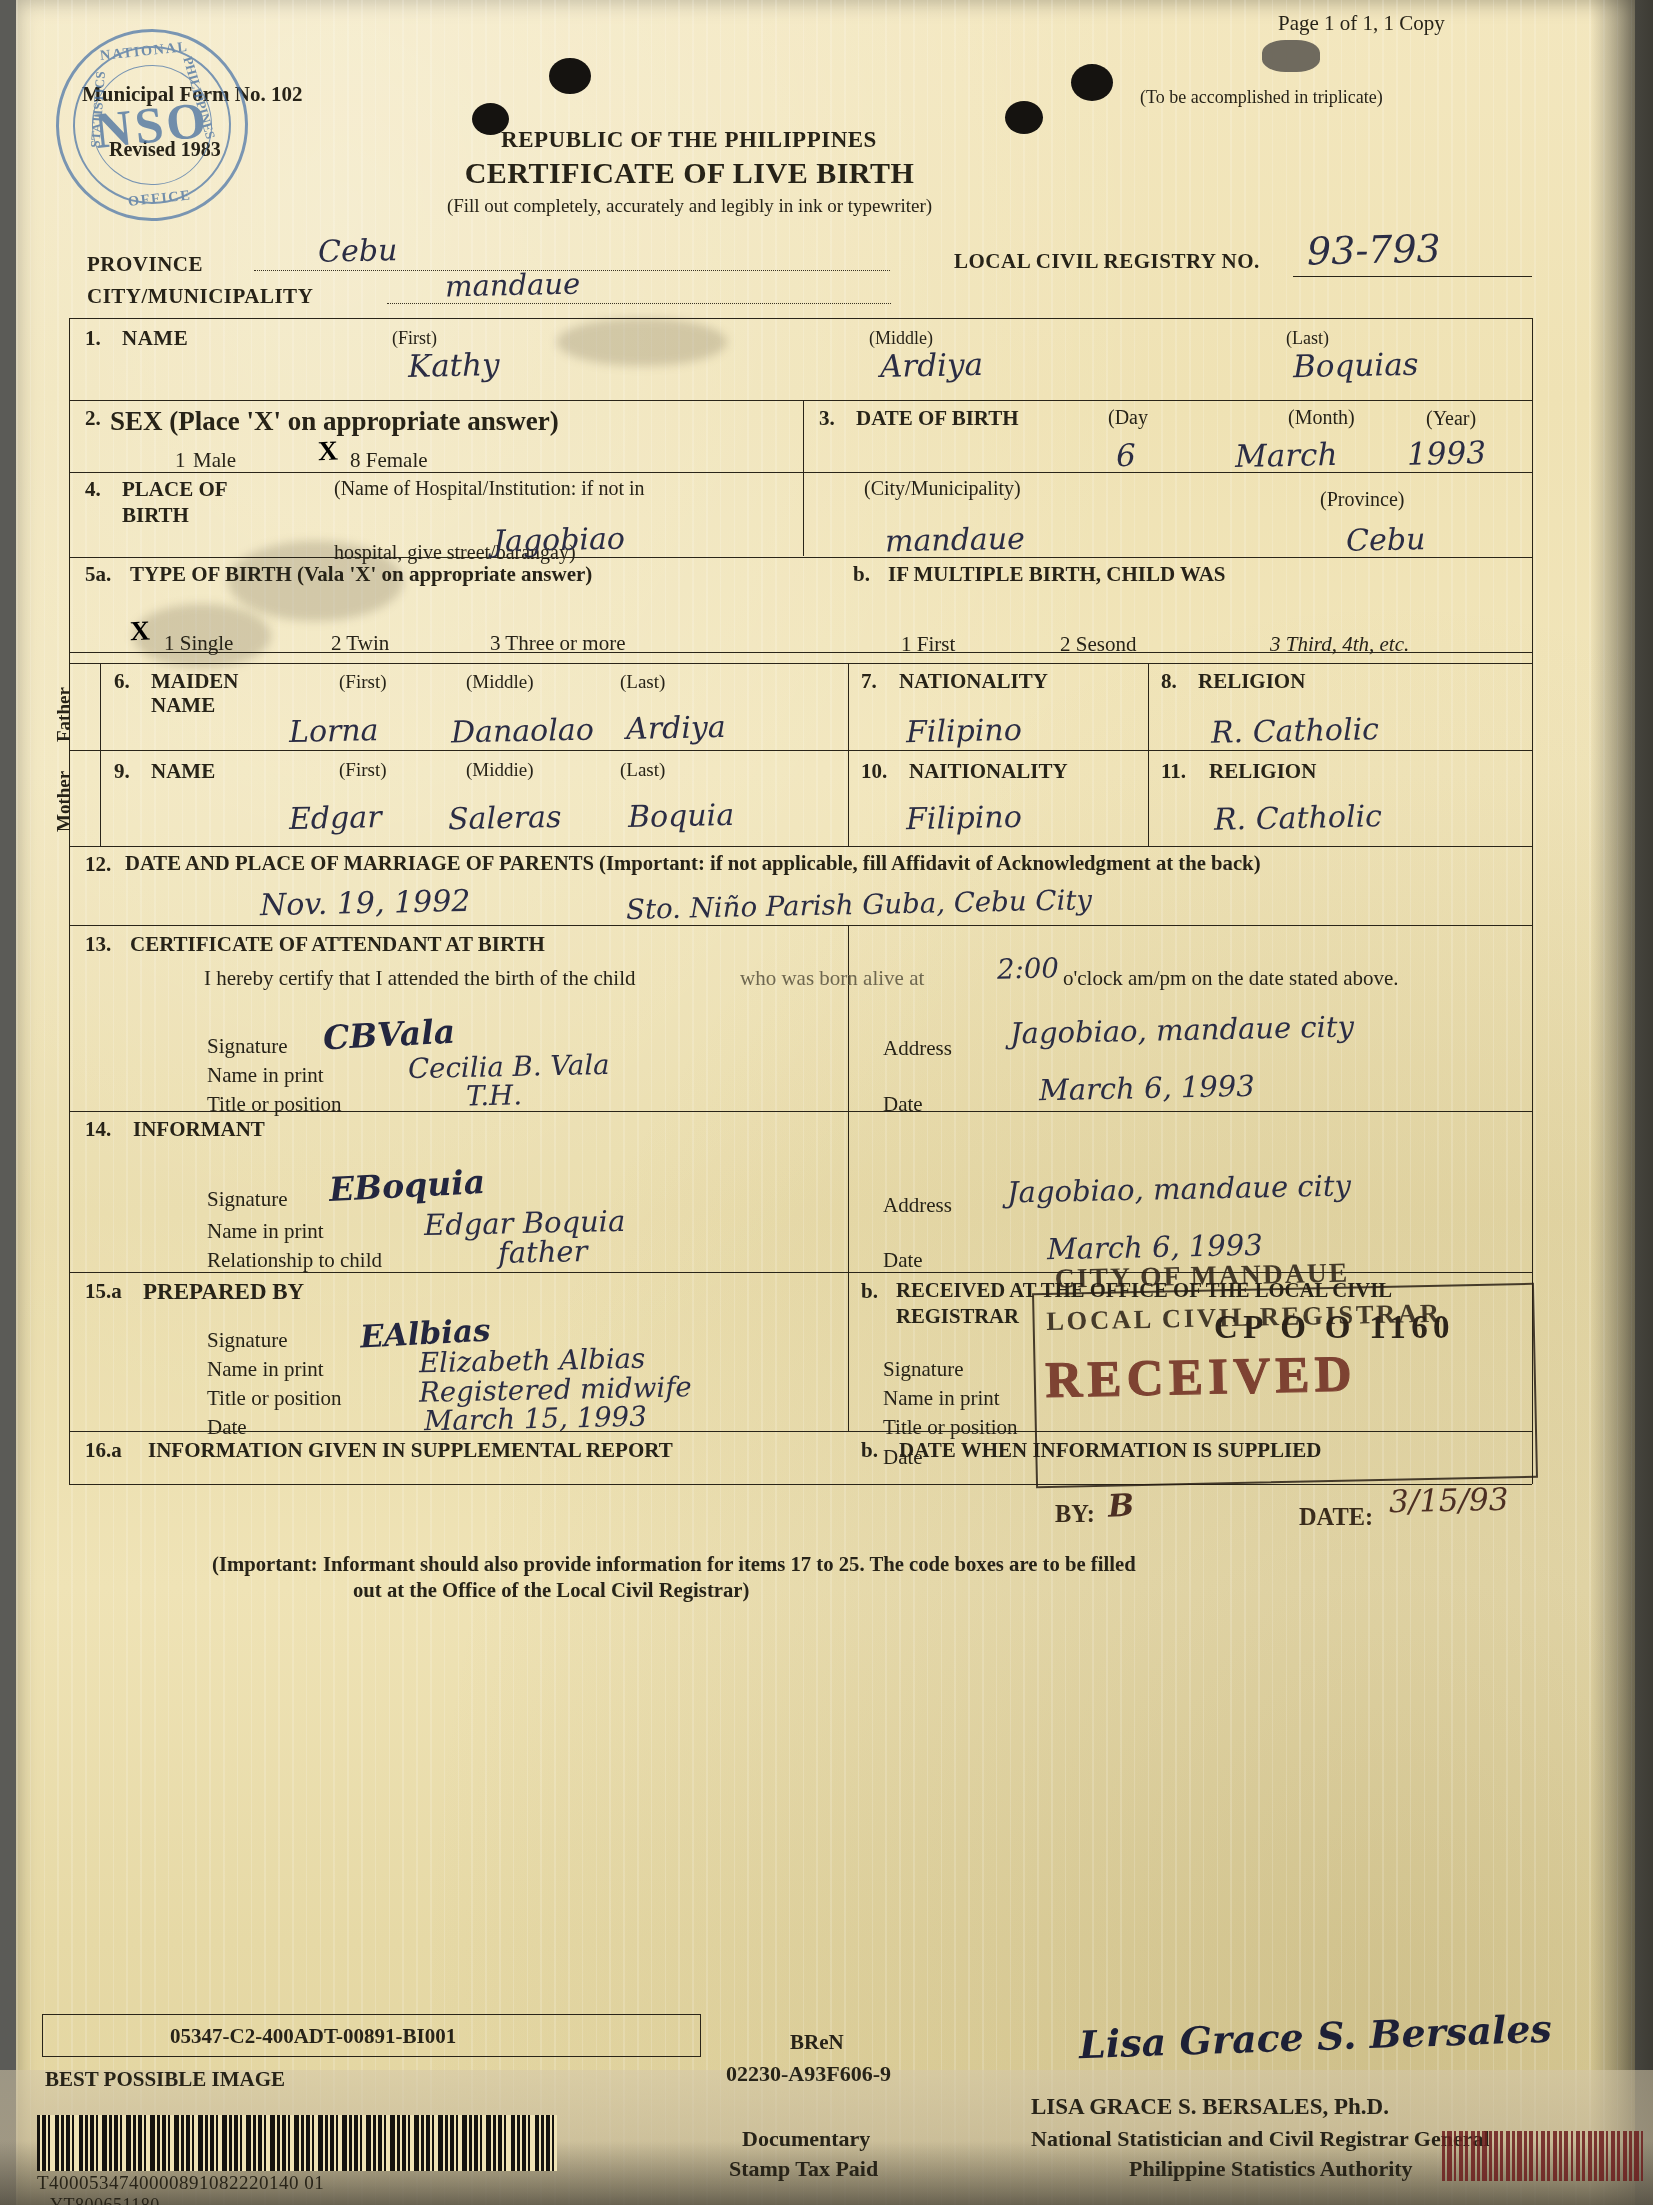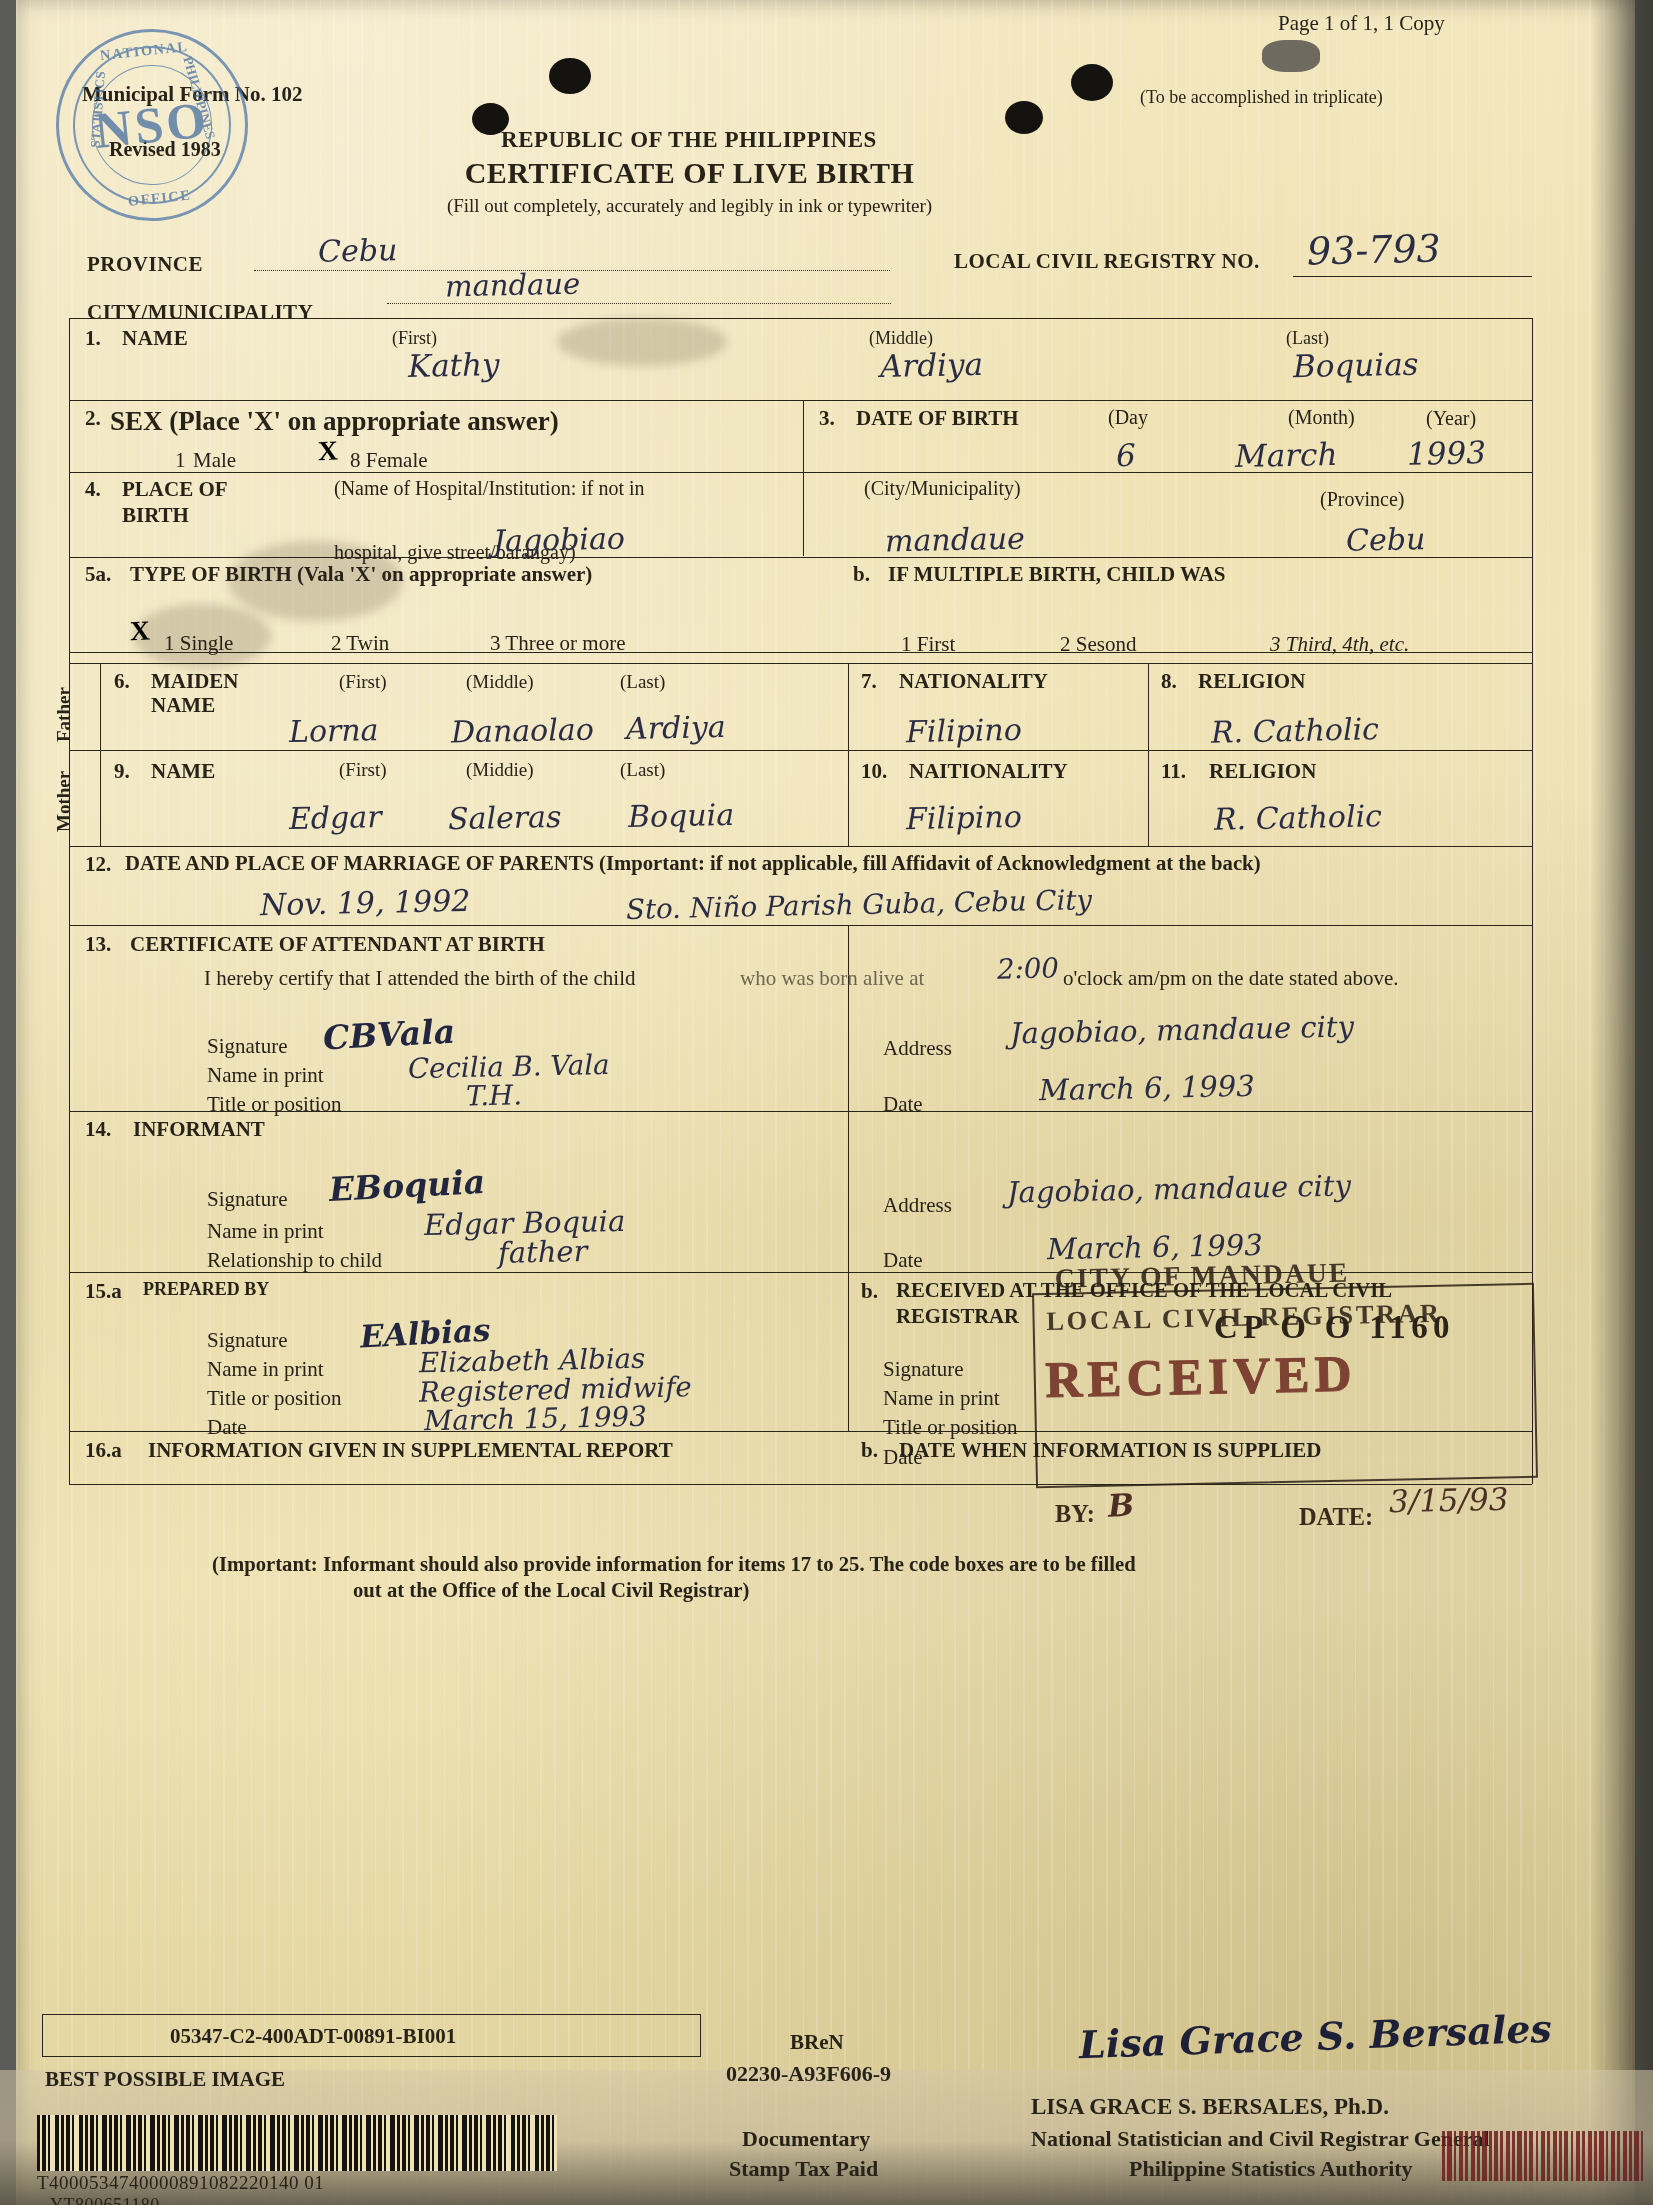--- a/index.html
+++ b/index.html
@@ -171,21 +171,21 @@
 <div class="blob" style="left:1262px;top:40px;width:58px;height:32px;background:#6f6a5e;border-radius:40%;"></div>
 
 <div class="blk p b center" style="left:424px;top:127px;width:530px;font-size:23px;letter-spacing:0.5px;">REPUBLIC OF THE PHILIPPINES</div>
 <div class="blk p b center" style="left:403px;top:156px;width:573px;font-size:30px;letter-spacing:0.5px;">CERTIFICATE OF LIVE BIRTH</div>
 <div class="blk p center" style="left:403px;top:195px;width:573px;font-size:19px;">(Fill out completely, accurately and legibly in ink or typewriter)</div>
 
 <div class="blk p b" style="left:87px;top:252px;font-size:21px;letter-spacing:0.5px;">PROVINCE</div>
 <div class="dots" style="left:254px;top:270px;width:636px;"></div>
 <div class="blk hw" style="left:318px;top:233px;font-size:30px;">Cebu</div>
 
-<div class="blk p b" style="left:87px;top:284px;font-size:21px;letter-spacing:0.5px;margin-top:16px;">CITY/MUNICIPALITY</div>
+<div class="blk p b" style="left:87px;top:284px;font-size:21px;letter-spacing:0.5px;">CITY/MUNICIPALITY</div>
 <div class="dots" style="left:387px;top:303px;width:504px;"></div>
 <div class="blk hw" style="left:445px;top:268px;font-size:29px;">mandaue</div>
 
 <div class="blk p b" style="left:954px;top:249px;font-size:21px;letter-spacing:0.5px;">LOCAL CIVIL REGISTRY NO.</div>
 <div class="line" style="left:1293px;top:276px;width:239px;"></div>
 <div class="blk hw" style="left:1307px;top:228px;font-size:38px;">93-793</div>
 
 <div class="line" style="left:69px;top:318px;width:1463px;"></div>
 <div class="line" style="left:69px;top:400px;width:1463px;"></div>
 <div class="line" style="left:69px;top:472px;width:1463px;"></div>
@@ -326,21 +326,21 @@
 <div class="blk p" style="left:207px;top:1219px;font-size:21px;">Name in print</div>
 <div class="blk hw" style="left:424px;top:1206px;font-size:29px;">Edgar Boquia</div>
 <div class="blk p" style="left:207px;top:1248px;font-size:21px;">Relationship to child</div>
 <div class="blk hw" style="left:498px;top:1235px;font-size:29px;">father</div>
 <div class="blk p" style="left:883px;top:1193px;font-size:21px;">Address</div>
 <div class="blk hw" style="left:1007px;top:1172px;font-size:29px;">Jagobiao, mandaue city</div>
 <div class="blk p" style="left:883px;top:1248px;font-size:21px;">Date</div>
 <div class="blk hw" style="left:1047px;top:1230px;font-size:29px;">March 6, 1993</div>
 
 <div class="blk p b" style="left:85px;top:1279px;font-size:21px;">15.a</div>
-<div class="blk p b" style="left:143px;top:1279px;font-size:18px;">PREPARED BY</div>
+<div class="blk p b" style="left:143px;top:1279px;font-size:23px;">PREPARED BY</div>
 <div class="blk p" style="left:207px;top:1328px;font-size:21px;">Signature</div>
 <div class="blk sig" style="left:360px;top:1315px;font-size:31px;">EAlbias</div>
 <div class="blk p" style="left:207px;top:1357px;font-size:21px;">Name in print</div>
 <div class="blk hw" style="left:419px;top:1344px;font-size:27.6px;">Elizabeth Albias</div>
 <div class="blk p" style="left:207px;top:1386px;font-size:21px;">Title or position</div>
 <div class="blk hw" style="left:419px;top:1373px;font-size:27.6px;">Registered midwife</div>
 <div class="blk p" style="left:207px;top:1415px;font-size:21px;">Date</div>
 <div class="blk hw" style="left:424px;top:1402px;font-size:27.6px;">March 15, 1993</div>
 
 <div class="blk p b" style="left:861px;top:1279px;font-size:21px;">b.</div>

